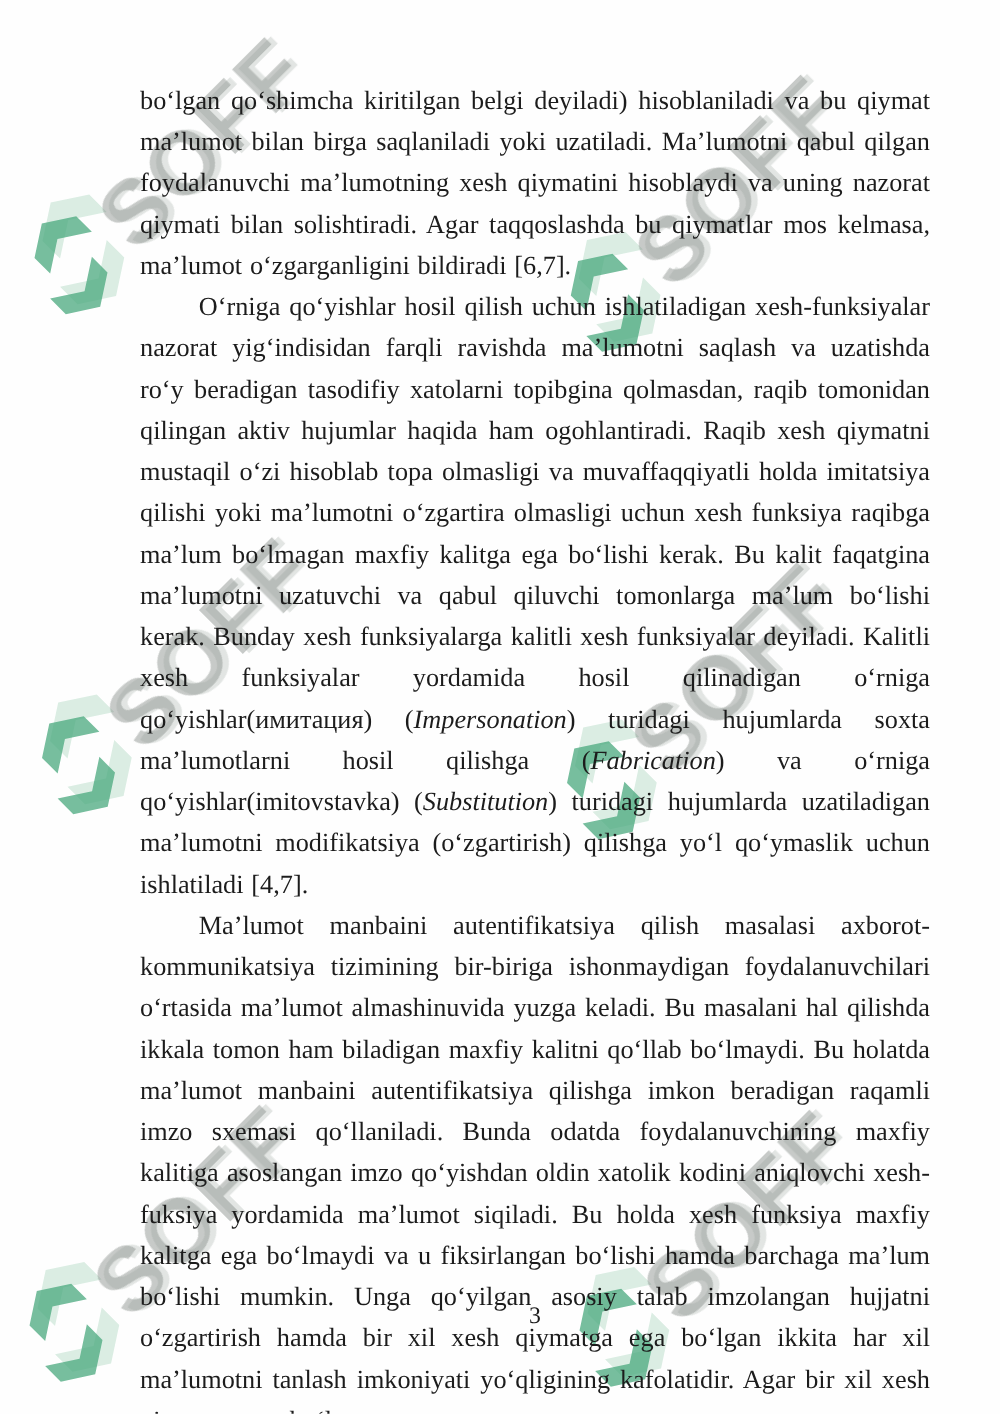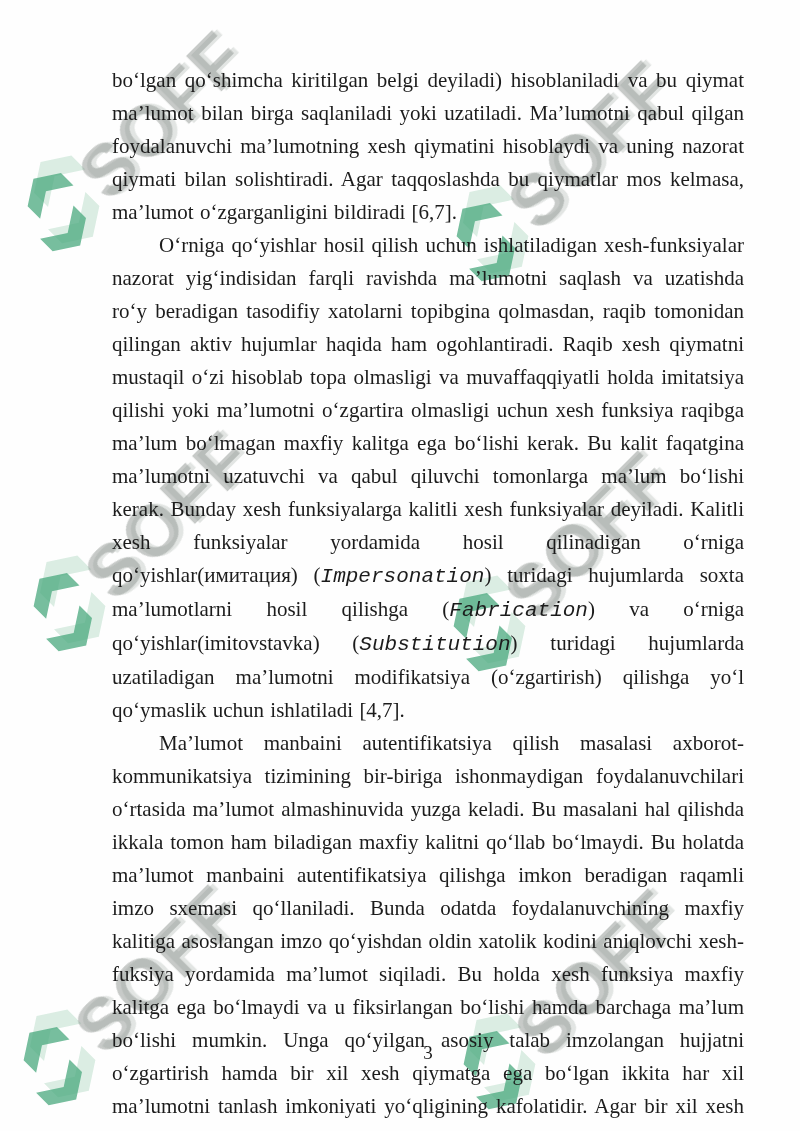--- a/index.html
+++ b/index.html
@@ -39,21 +39,21 @@
     color: #1c1c1c;
   }
   .content p {
     margin: 0;
     font-size: 21px; line-height: 33px;
     text-align: justify;
     text-indent: 47px;
     word-spacing: 1px;
   }
   .content p.continued { text-indent: 0; }
-  .content p i { font-style: italic; font-family: Liberation Mono, monospace; }
+  .content p i { font-style: italic; }
   .page-number {
     position: absolute; left: 112px; top: 1042px; width: 632px; z-index: 1;
     text-align: center; font-size: 19px; color: #1c1c1c;
   }
 </style>
 </head>
 <body>
 
 <div class="page">
 

